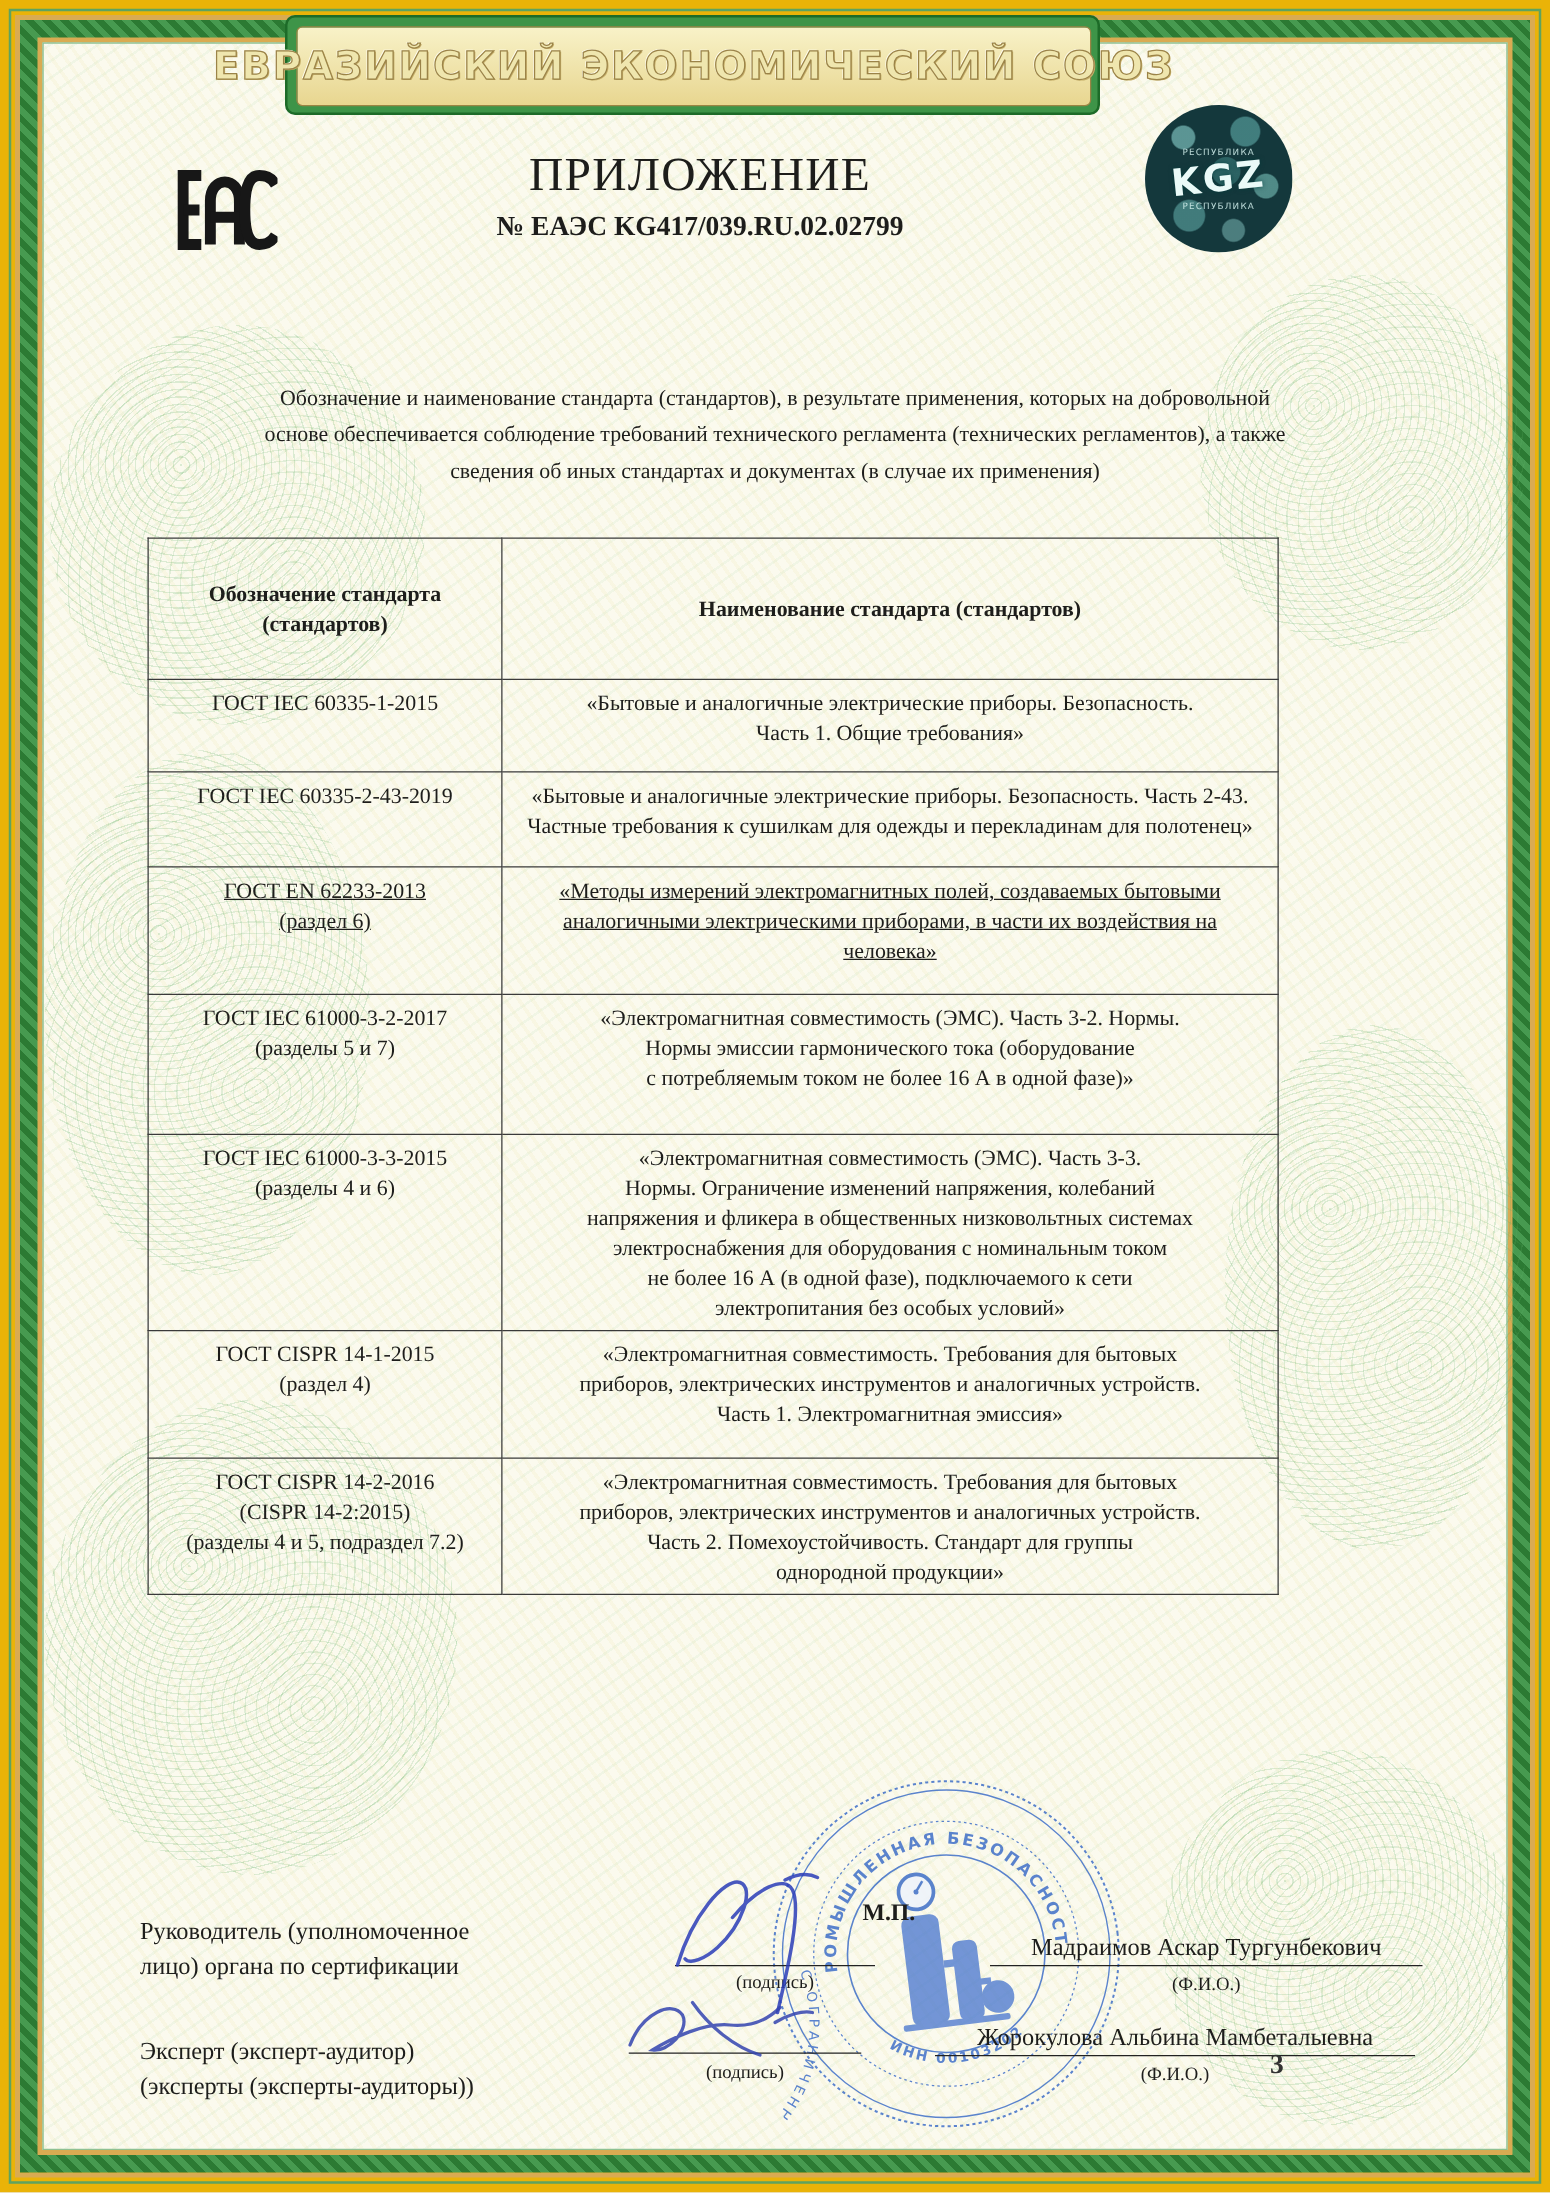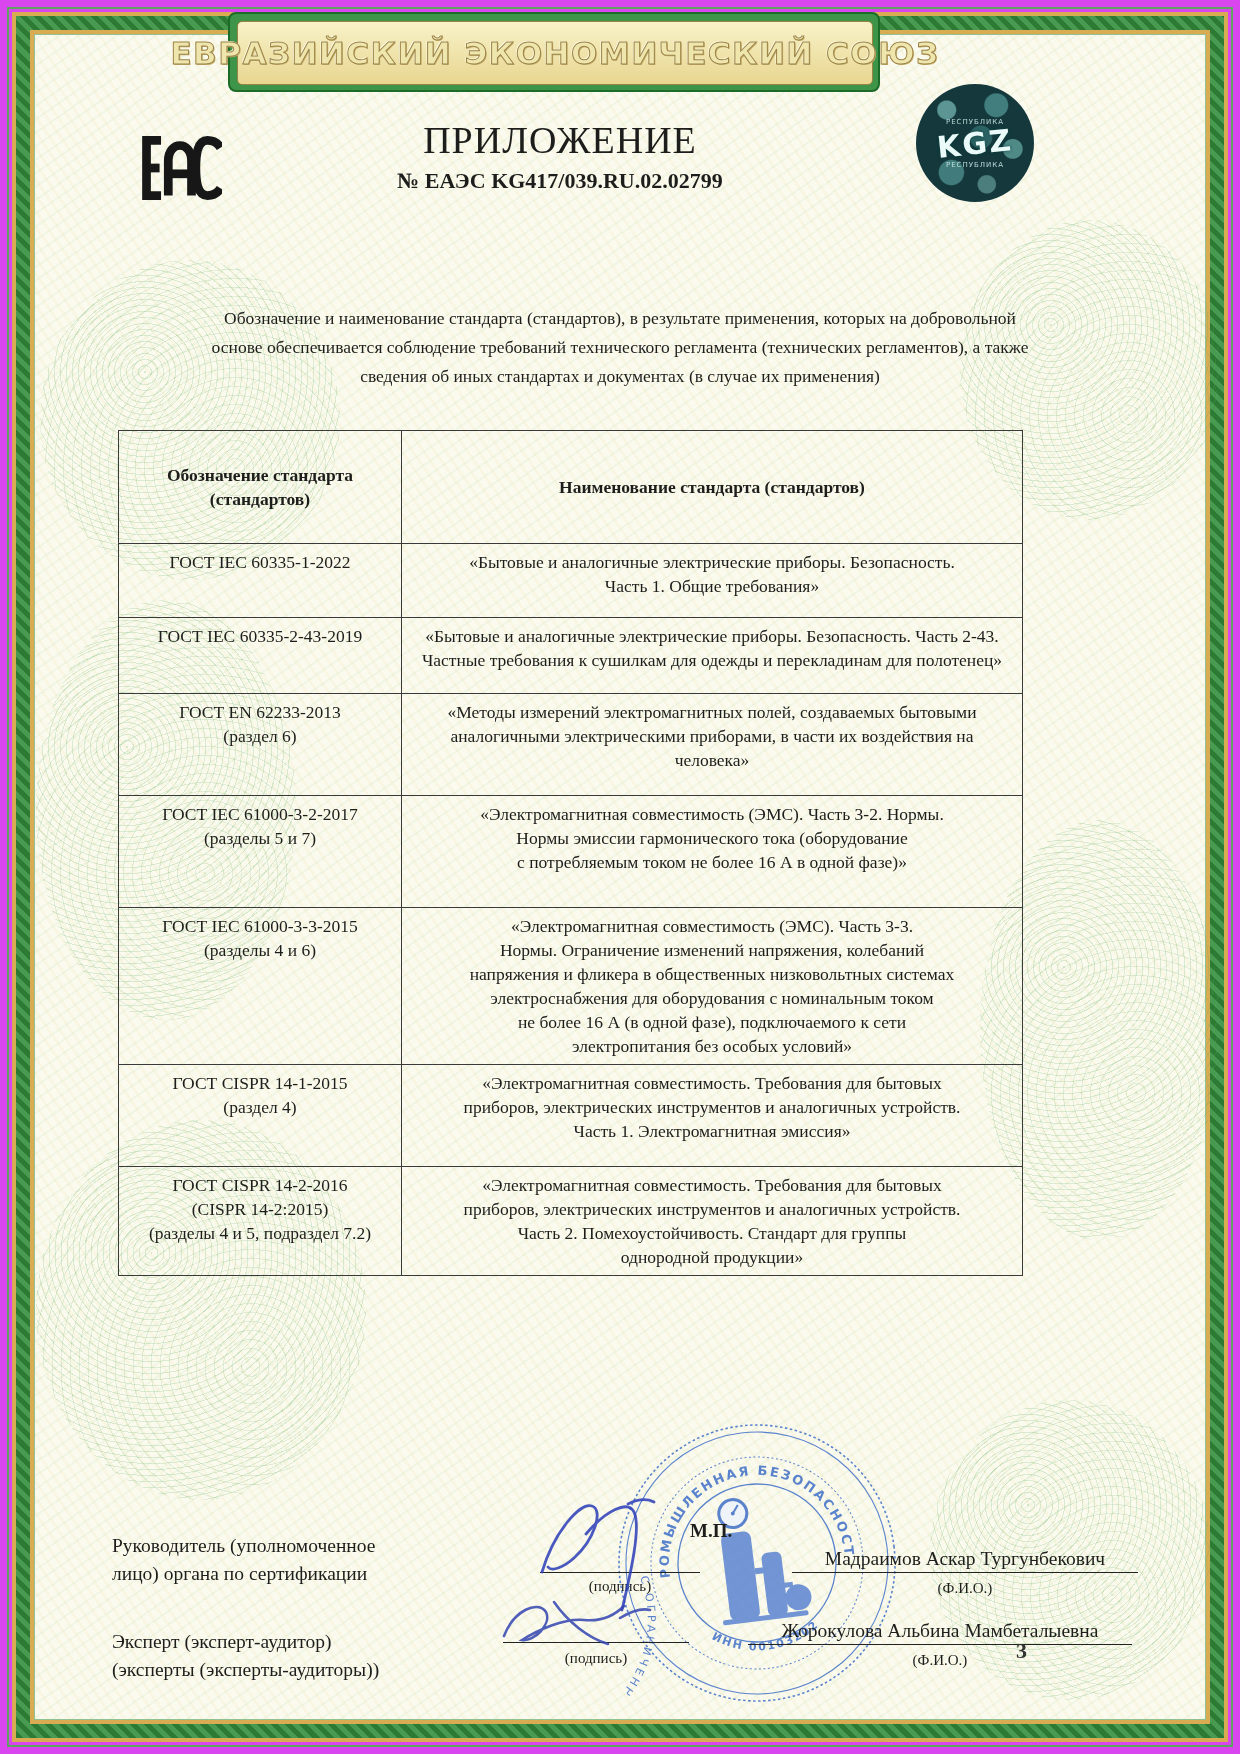--- a/index.html
+++ b/index.html
@@ -1,16 +1,16 @@
 <!DOCTYPE html>
 <html><head>
 <meta charset="utf-8">
 <style>
   html,body{margin:0;padding:0;background:#e8e8e8;}
-  .page{position:relative;width:1240px;height:1754px;background:#d946ef;overflow:hidden;
+  .page{position:relative;width:1240px;height:1754px;background:#eab308;overflow:hidden;
         font-family:"Liberation Serif", serif;color:#1d1d1b;}
   
   .f0{position:absolute;inset:7px;border:2px solid #5ea360;pointer-events:none;}
   .f1{position:absolute;inset:12px;border:4px solid #d9ab52;pointer-events:none;}
   .f2{position:absolute;inset:16px;background:repeating-linear-gradient(45deg,#2c7a33 0 5px,#479a50 5px 10px);pointer-events:none;}
   .f3{position:absolute;inset:30px;border:4px solid #d9ab52;pointer-events:none;}
   .f4{position:absolute;inset:34px;border:1px solid #8fc193;background-color:#fbfaee;
       background-image:
         repeating-linear-gradient(55deg, rgba(233,222,150,0.13) 0 3px, rgba(0,0,0,0) 3px 9px),
         repeating-linear-gradient(-35deg, rgba(150,205,150,0.10) 0 2px, rgba(0,0,0,0) 2px 11px);
@@ -50,21 +50,21 @@
   .series .num{font-family:"DejaVu Sans Mono",monospace;font-weight:bold;font-size:26px;letter-spacing:3px;color:#222;}
   .intro{position:absolute;left:60px;top:292px;width:1120px;text-align:center;font-size:17.5px;
          line-height:29px;white-space:pre-line;z-index:4;margin-top:12px;}
   
   table.std{position:absolute;left:118px;top:430px;width:904px;border-collapse:collapse;table-layout:fixed;z-index:4;}
   table.std td{border:1.6px solid #3a3a3a;text-align:center;font-size:17.5px;line-height:24px;
          padding:6px 10px;vertical-align:top;box-sizing:border-box;}
   table.std tr.hdr td{vertical-align:middle;font-weight:bold;}
   .pre{white-space:pre-line;margin-top:20px;}
   col.c1{width:283px;} col.c2{width:621px;}
-  tr.r0{height:113px;} tr.r1{height:74px;} tr.r2{height:76px;} tr.r3{height:102px;}
+  tr.r0{height:113px;} tr.r1{height:74px;} tr.r2{height:76px;} tr.r3{height:102px;text-decoration:underline;}
   tr.r4{height:112px;} tr.r5{height:153px;} tr.r6{height:102px;} tr.r7{height:106px;}
   
   .role{position:absolute;left:112px;width:420px;font-size:19.5px;line-height:28px;white-space:pre-line;z-index:6;}
   .role1{top:1512px;} .role2{top:1608px;}
   .sigline{position:absolute;border-bottom:1.6px solid #222;z-index:6;}
   .sl1{left:540px;top:1528px;width:160px;height:44px;}
   .sl2{left:503px;top:1598px;width:186px;height:44px;}
   .caption{position:absolute;font-size:15px;text-align:center;z-index:6;}
   .cap-sign1{left:540px;top:1578px;width:160px;}
   .cap-sign2{left:503px;top:1650px;width:186px;}
@@ -137,21 +137,21 @@
         <col class="c1">
         <col class="c2">
       </colgroup>
     <tbody>
         <tr class="hdr r0">
       <td class="pre">Обозначение стандарта
 (стандартов)</td>
       <td>Наименование стандарта (стандартов)</td>
     </tr>
     <tr class="r1">
-      <td class="pre">ГОСТ IEC 60335-1-2022</td>
+      <td class="pre">ГОСТ IEC 60335-1-2015</td>
       <td class="pre">«Бытовые и аналогичные электрические приборы. Безопасность.
 Часть 1. Общие требования»</td>
     </tr>
     <tr class="r2">
       <td class="pre">ГОСТ IEC 60335-2-43-2019</td>
       <td class="pre">«Бытовые и аналогичные электрические приборы. Безопасность. Часть 2-43. Частные требования к сушилкам для одежды и перекладинам для полотенец»</td>
     </tr>
     <tr class="r3">
       <td class="pre">ГОСТ EN 62233-2013
 (раздел 6)</td>

